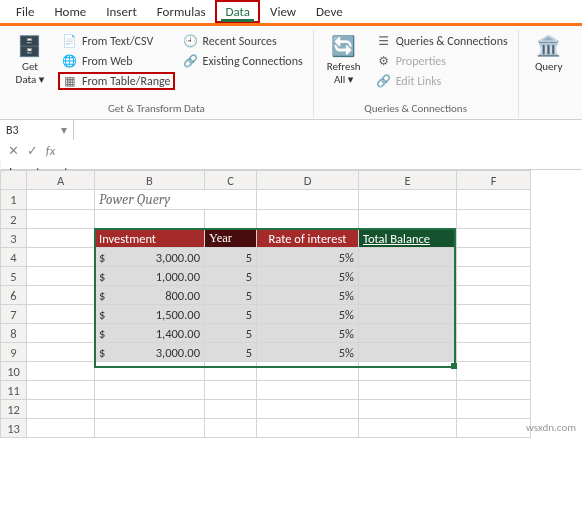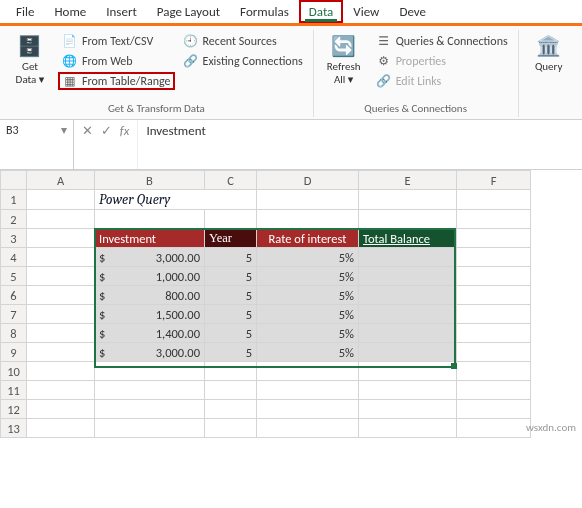--- a/index.html
+++ b/index.html
@@ -96,20 +96,21 @@
   .highlight-box {
     border: 2px solid #c00000;
     padding: 0px 2px;
   }
   
   .fbar {
     display: flex;
     align-items: stretch;
     border-bottom: 1px solid #d0d0d0;
     height: 50px;
+    flex-direction: column;
   }
   .namebox {
     width: 74px;
     border-right: 1px solid #ccc;
     padding: 3px 6px;
     font-size: 12px;
     display:flex; justify-content:space-between; align-items:flex-start;
   }
   .fx-controls {
     display: flex;
@@ -148,21 +149,21 @@
   .grid th.rowh { width: 26px; }
   .colA { width: 68px; }
   .colB { width: 110px; }
   .colC { width: 52px; }
   .colD { width: 102px; }
   .colE { width: 98px; }
   .colF { width: 74px; }
   .cell { padding: 1px 4px; height:100%; display:flex; align-items:center;}
   .right { justify-content:flex-end; }
   .title {
-    color: #0f172a;
+    color: #737373;
     font-style: italic;
     font-family: Cambria, Georgia, serif;
     font-size: 14px;
   }
   .hdr {
     background: #a52a2a;
     color: #fff;
     font-weight: normal;
     padding: 1px 4px;
   }
@@ -184,21 +185,20 @@
     position:absolute; right:6px; bottom:4px; font-size:11px; color:#999;
   }
 </style>
 </head>
 <body>
 
 <div class="tabs">
   <div class="tab">File</div>
   <div class="tab">Home</div>
   <div class="tab">Insert</div>
-  <div class="tab">Page Layout</div>
   <div class="tab">Formulas</div>
   <div class="tab active highlight-red">Data</div>
   <div class="tab">View</div>
   <div class="tab">Deve</div>
 </div>
 
 <div class="ribbon">
 
   <div class="group" style="flex:0 0 auto;">
     <div class="group-content">

